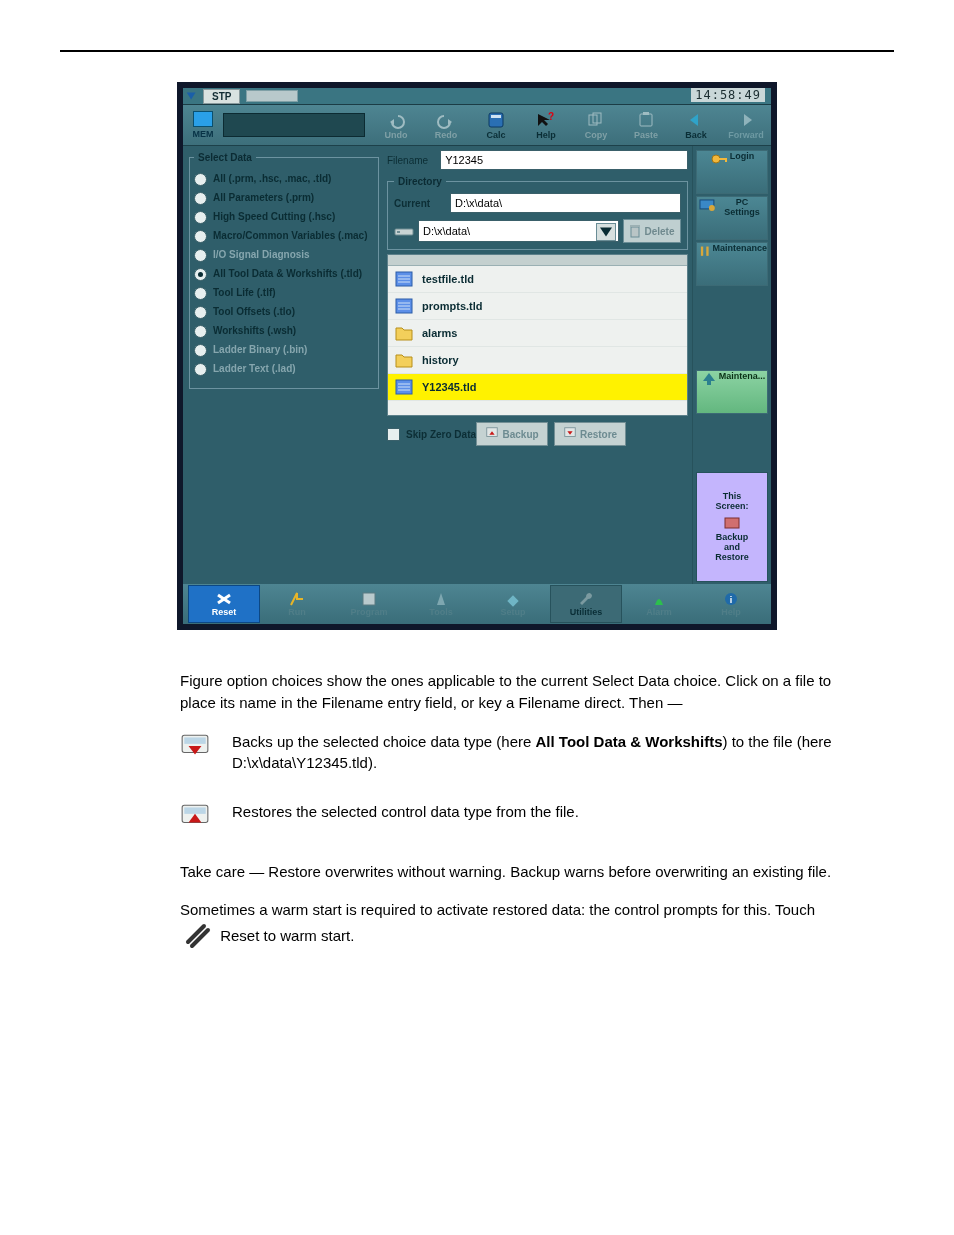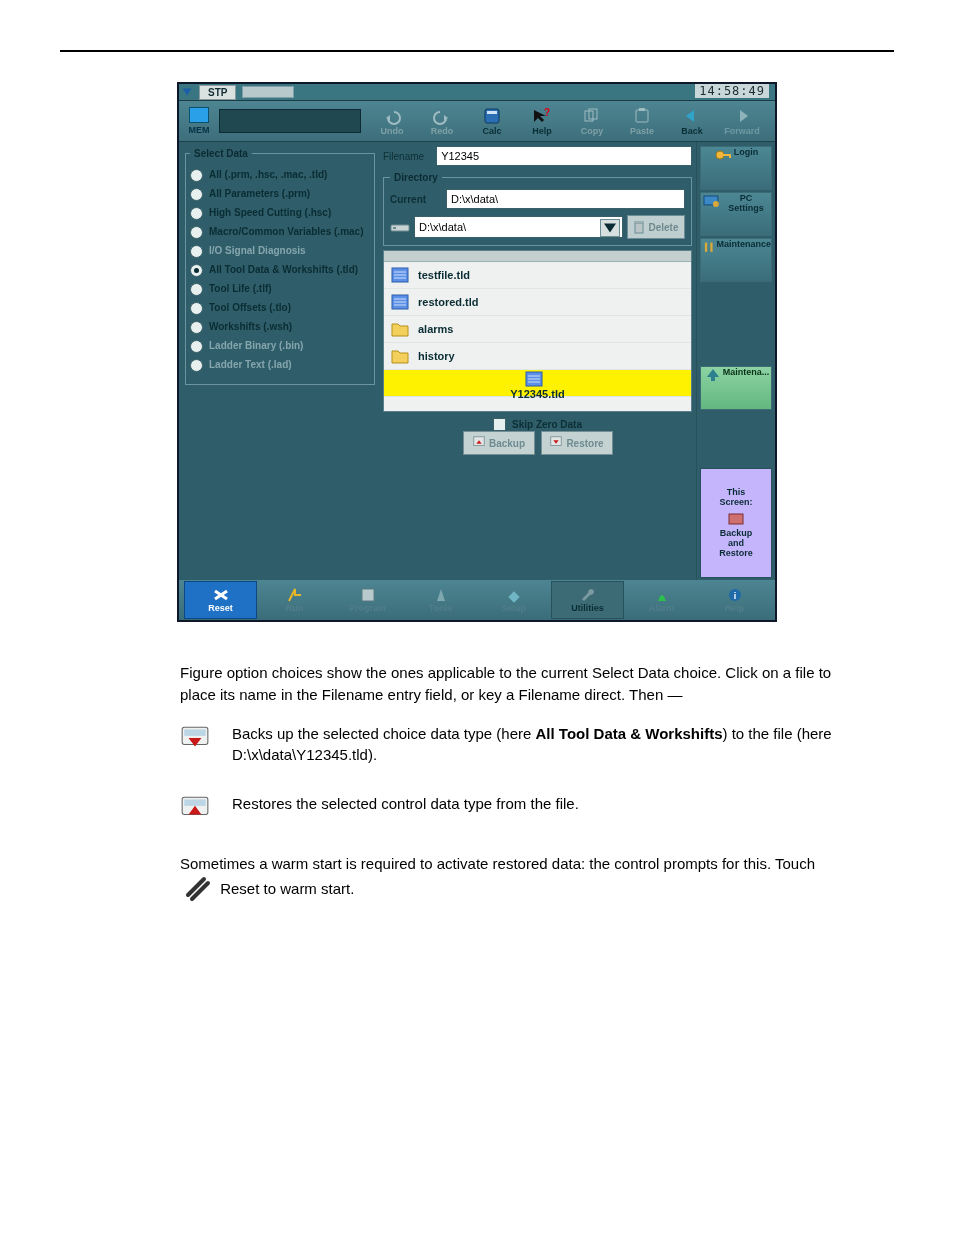--- a/index.html
+++ b/index.html
@@ -17,21 +17,21 @@
   hr.top-rule {
     border: none;
     border-top: 2px solid #000;
     margin: 10px 0 30px 0;
   }
   
   .shot {
     width: 600px;
     margin: 0 auto 40px auto;
     background: #2f5e6a;
-    border: 2px solid #0f172a;
+    border: 6px solid #0f172a;
     box-sizing: border-box;
     position: relative;
     font-size: 11px;
   }
   
   .titlebar {
     height: 16px;
     background: #3a7582;
     display: flex;
     align-items: center;
@@ -244,26 +244,25 @@
   .fitem {
     display:flex; align-items:center; height:26px; padding:0 6px;
     border-bottom: 1px solid #e0e6e4;
     font-size:11px; color:#0a2c33; font-weight:bold;
   }
   .fitem .ficon {
     width:20px; height:18px; margin-right:8px; display:flex;align-items:center;justify-content:center;
   }
   .fitem.hl {
     background:#fff200;
-    flex-direction:column;
   }
   .fitem .fname { font-weight: bold; }
 
   .skip-row {
-    display:flex; align-items:center; flex-direction:column;
+    display:flex; align-items:center; 
   }
   .skip-left { display:flex; align-items:center; gap:6px; }
   .skip-left .cb {
     width:11px;height:11px;background:#e7efef;border:1px solid #3a606a;
   }
   .skip-left .cb-lbl {
     font-size:10px; font-weight:bold; color:#0c2e35;
   }
   .br-btn {
     width:70px; height:22px; background:#c5d2d2; border:1px solid #738f95;
@@ -580,21 +579,21 @@
           </div>
           <div class="fitem">
             <span class="ficon">
               <svg viewBox="0 0 20 18">
                   <rect x="2" y="2" width="16" height="14" fill="#5c8fe8" stroke="#2a5ca8"></rect>
                   <line x1="4" y1="6" x2="16" y2="6" stroke="#cfe1f7"></line>
                   <line x1="4" y1="9" x2="16" y2="9" stroke="#cfe1f7"></line>
                   <line x1="4" y1="12" x2="16" y2="12" stroke="#cfe1f7"></line>
                 </svg>
             </span>
-            <span class="fname">restored.tld</span>
+            <span class="fname">prompts.tld</span>
           </div>
           <div class="fitem">
             <span class="ficon">
               <svg viewBox="0 0 20 18">
                   <path d="M2 4 h6 l2 2 h8 v10 h-16 z" fill="#f3cf5b" stroke="#b78f1a"></path>
                 </svg>
             </span>
             <span class="fname">alarms</span>
           </div>
           <div class="fitem">
@@ -789,20 +788,21 @@
       <div class="irow-icon">
         <svg viewBox="0 0 28 24" width="30" height="26">
           <rect x="2" y="2" width="24" height="16" rx="2" fill="#eef1ef" stroke="#666"></rect>
           <rect x="4" y="4" width="20" height="6" fill="#bcd6e6"></rect>
           <polygon points="14,10 20,18 8,18" fill="#c81818"></polygon>
         </svg>
       </div>
       <div class="irow-text"> Restores the selected control data type from the file.</div>
     </div>
 
+    <p class="doc-para">Take care — Restore overwrites without warning. Backup warns before overwriting an existing file.</p>
 
     <p class="doc-para">
       <span>Sometimes a warm start is required to activate restored data: the control prompts for this. Touch </span>
       <span class="inline-icon">
         <svg viewBox="0 0 24 24" width="24" height="24">
           <line x1="4" y1="20" x2="20" y2="4" stroke="#333" stroke-width="4" stroke-linecap="round"></line>
           <line x1="8" y1="24" x2="24" y2="8" stroke="#333" stroke-width="4" stroke-linecap="round"></line>
         </svg>
       </span>
       <span> Reset to warm start.</span>

